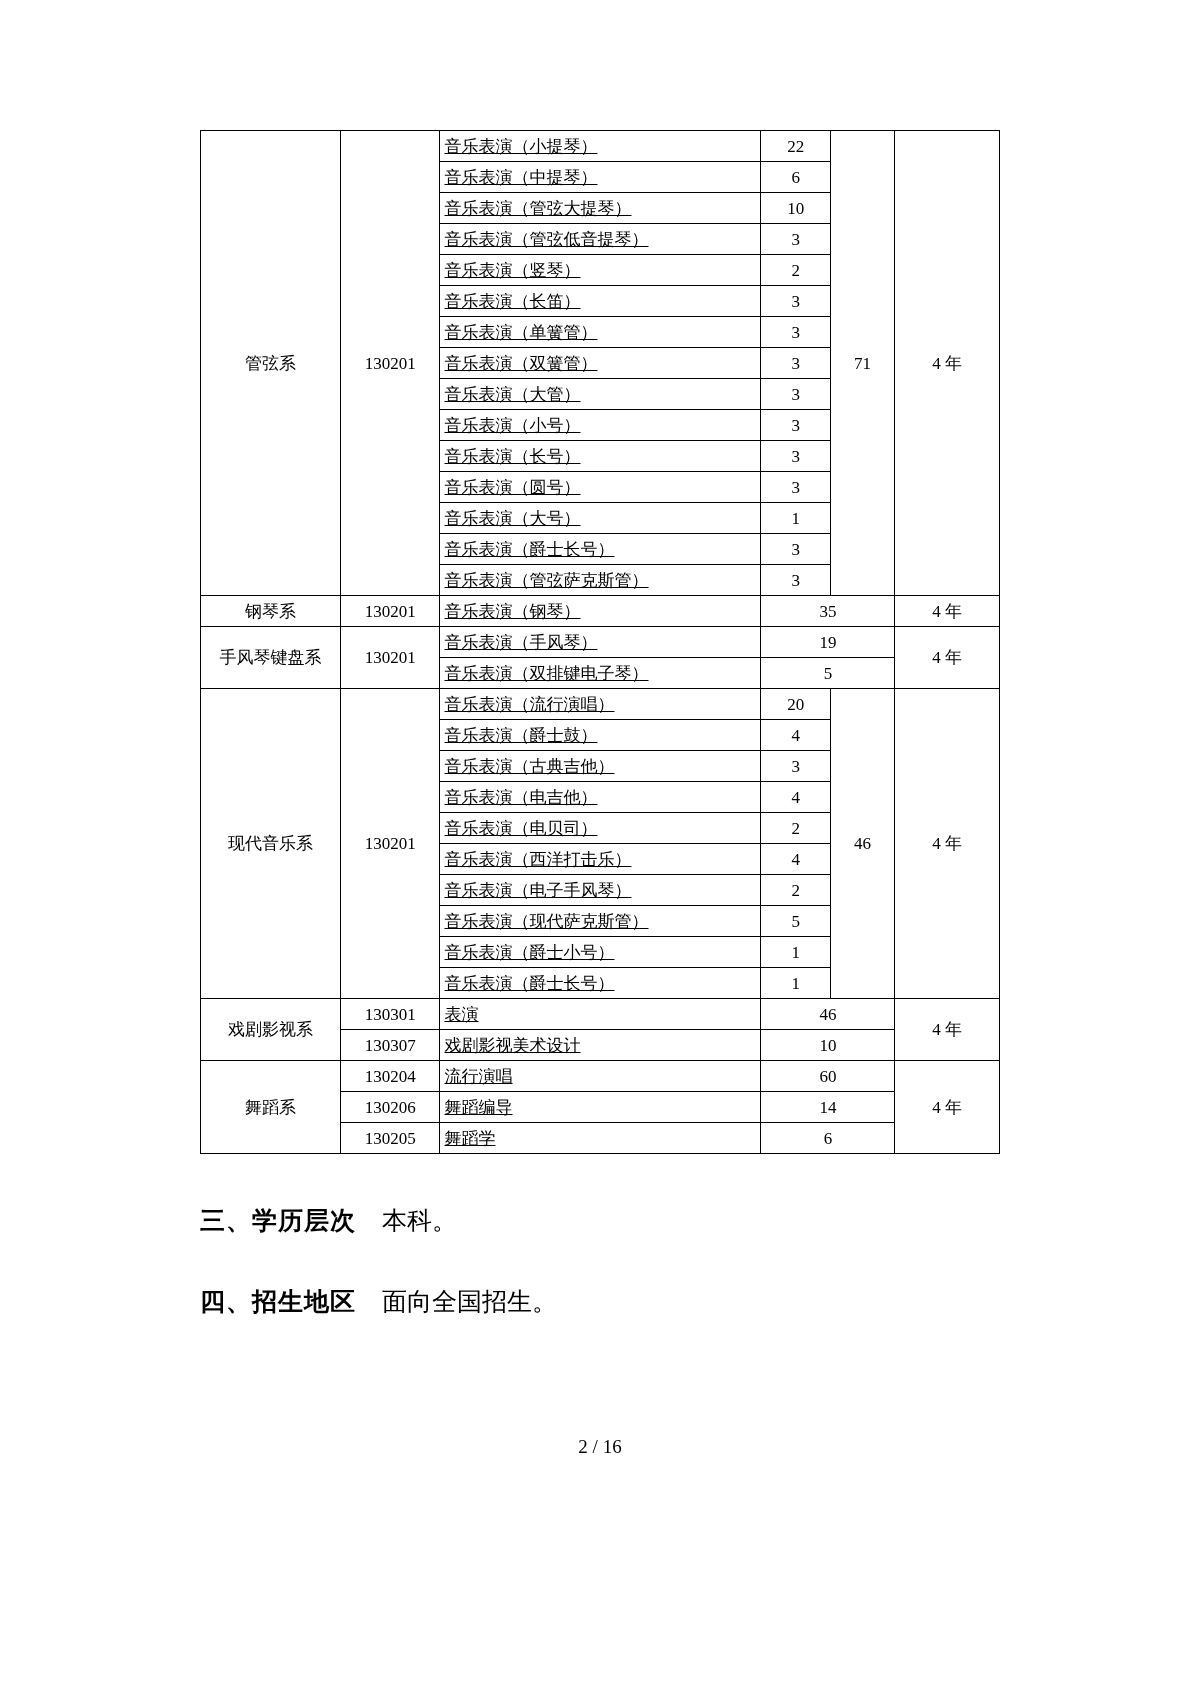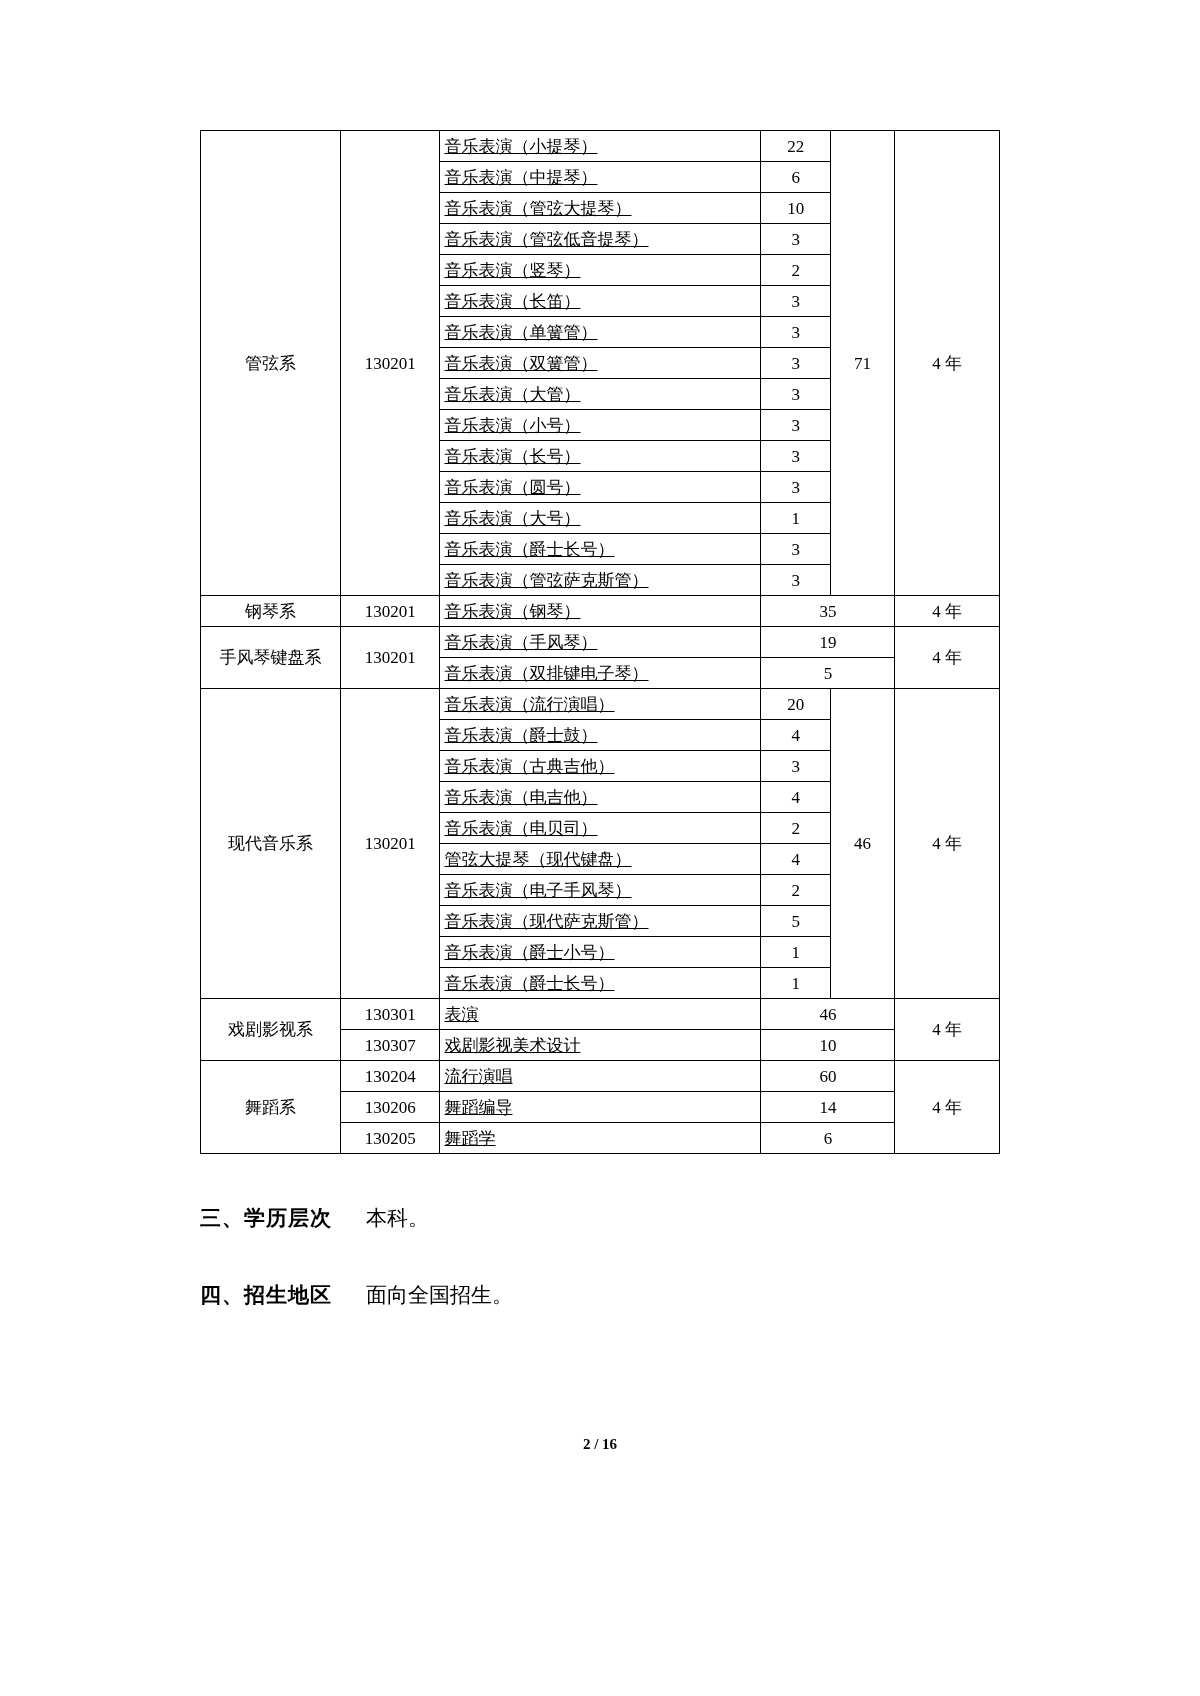--- a/index.html
+++ b/index.html
@@ -44,47 +44,47 @@
   .c-code   { width: 90px;  text-align: center; }
   .c-major  { width: 310px; text-align: left; padding-left: 12px; }
   .c-num    { width: 60px;  text-align: center; }
   .c-total  { width: 55px;  text-align: center; }
   .c-years  { width: 95px;  text-align: center; }
 
   .nowrap { white-space: nowrap; text-decoration: underline; }
 
   .section {
     margin-top: 0;
-    font-size: 21px;
+    font-size: 25px;
     line-height: 1;
   }
   .sec-row {
     display: flex;
     align-items: baseline;
   }
   .sec-title {
     font-weight: bold;
     font-family: "Liberation Serif", "DejaVu Serif", serif;
     letter-spacing: 1px;
   }
   .sec-body {
-    margin-left: 34px;
+    margin-left: 26px;
     font-family: "Liberation Serif", "DejaVu Serif", serif;
   }
   .sec-block-1 { margin-top: 54px; }
   .sec-block-2 { margin-top: 56px; }
 
   .footer {
     position: absolute;
     left: 0;
     top: 1436px;
     width: 1200px;
     text-align: center;
-    font-size: 15px;
-    font-weight: bold;
+    font-size: 19px;
+    font-weight: normal;
     font-family: "Liberation Serif", "DejaVu Serif", serif;
   }
 </style>
 </head>
 <body>
 
 <div class="page">
 
   <div class="content">
 
@@ -190,21 +190,21 @@
           </tr>
           <tr>
             <td class="c-major nowrap">音乐表演（电吉他）</td>
             <td class="c-num">4</td>
           </tr>
           <tr>
             <td class="c-major nowrap">音乐表演（电贝司）</td>
             <td class="c-num">2</td>
           </tr>
           <tr>
-            <td class="c-major nowrap">管弦大提琴（现代键盘）</td>
+            <td class="c-major nowrap">音乐表演（西洋打击乐）</td>
             <td class="c-num">4</td>
           </tr>
           <tr>
             <td class="c-major nowrap">音乐表演（电子手风琴）</td>
             <td class="c-num">2</td>
           </tr>
           <tr>
             <td class="c-major nowrap">音乐表演（现代萨克斯管）</td>
             <td class="c-num">5</td>
           </tr>

